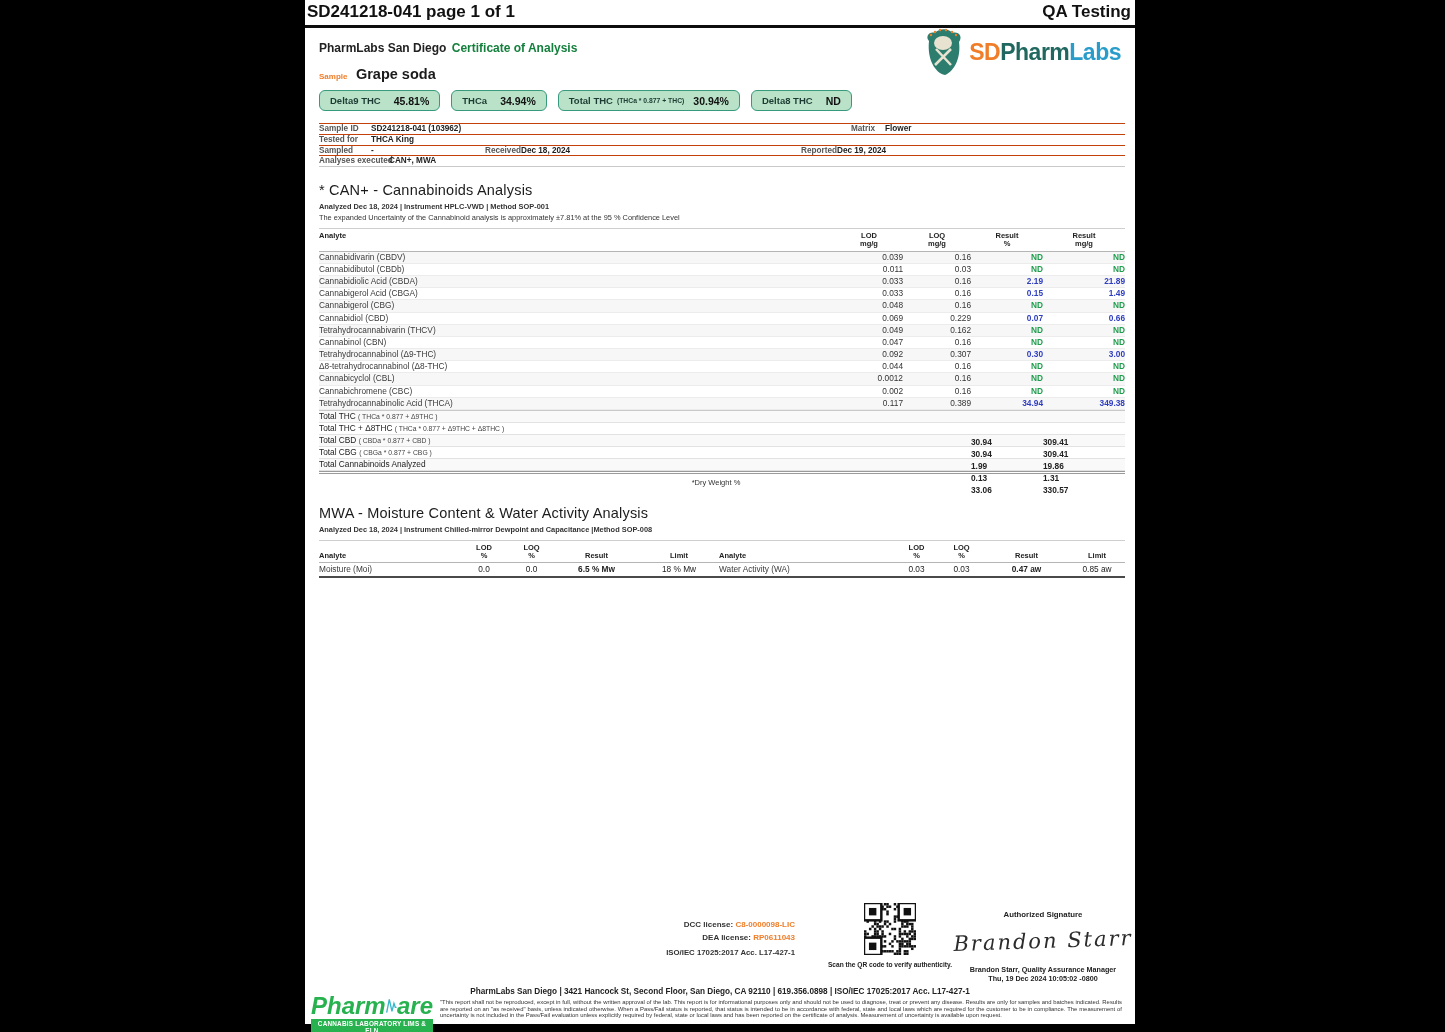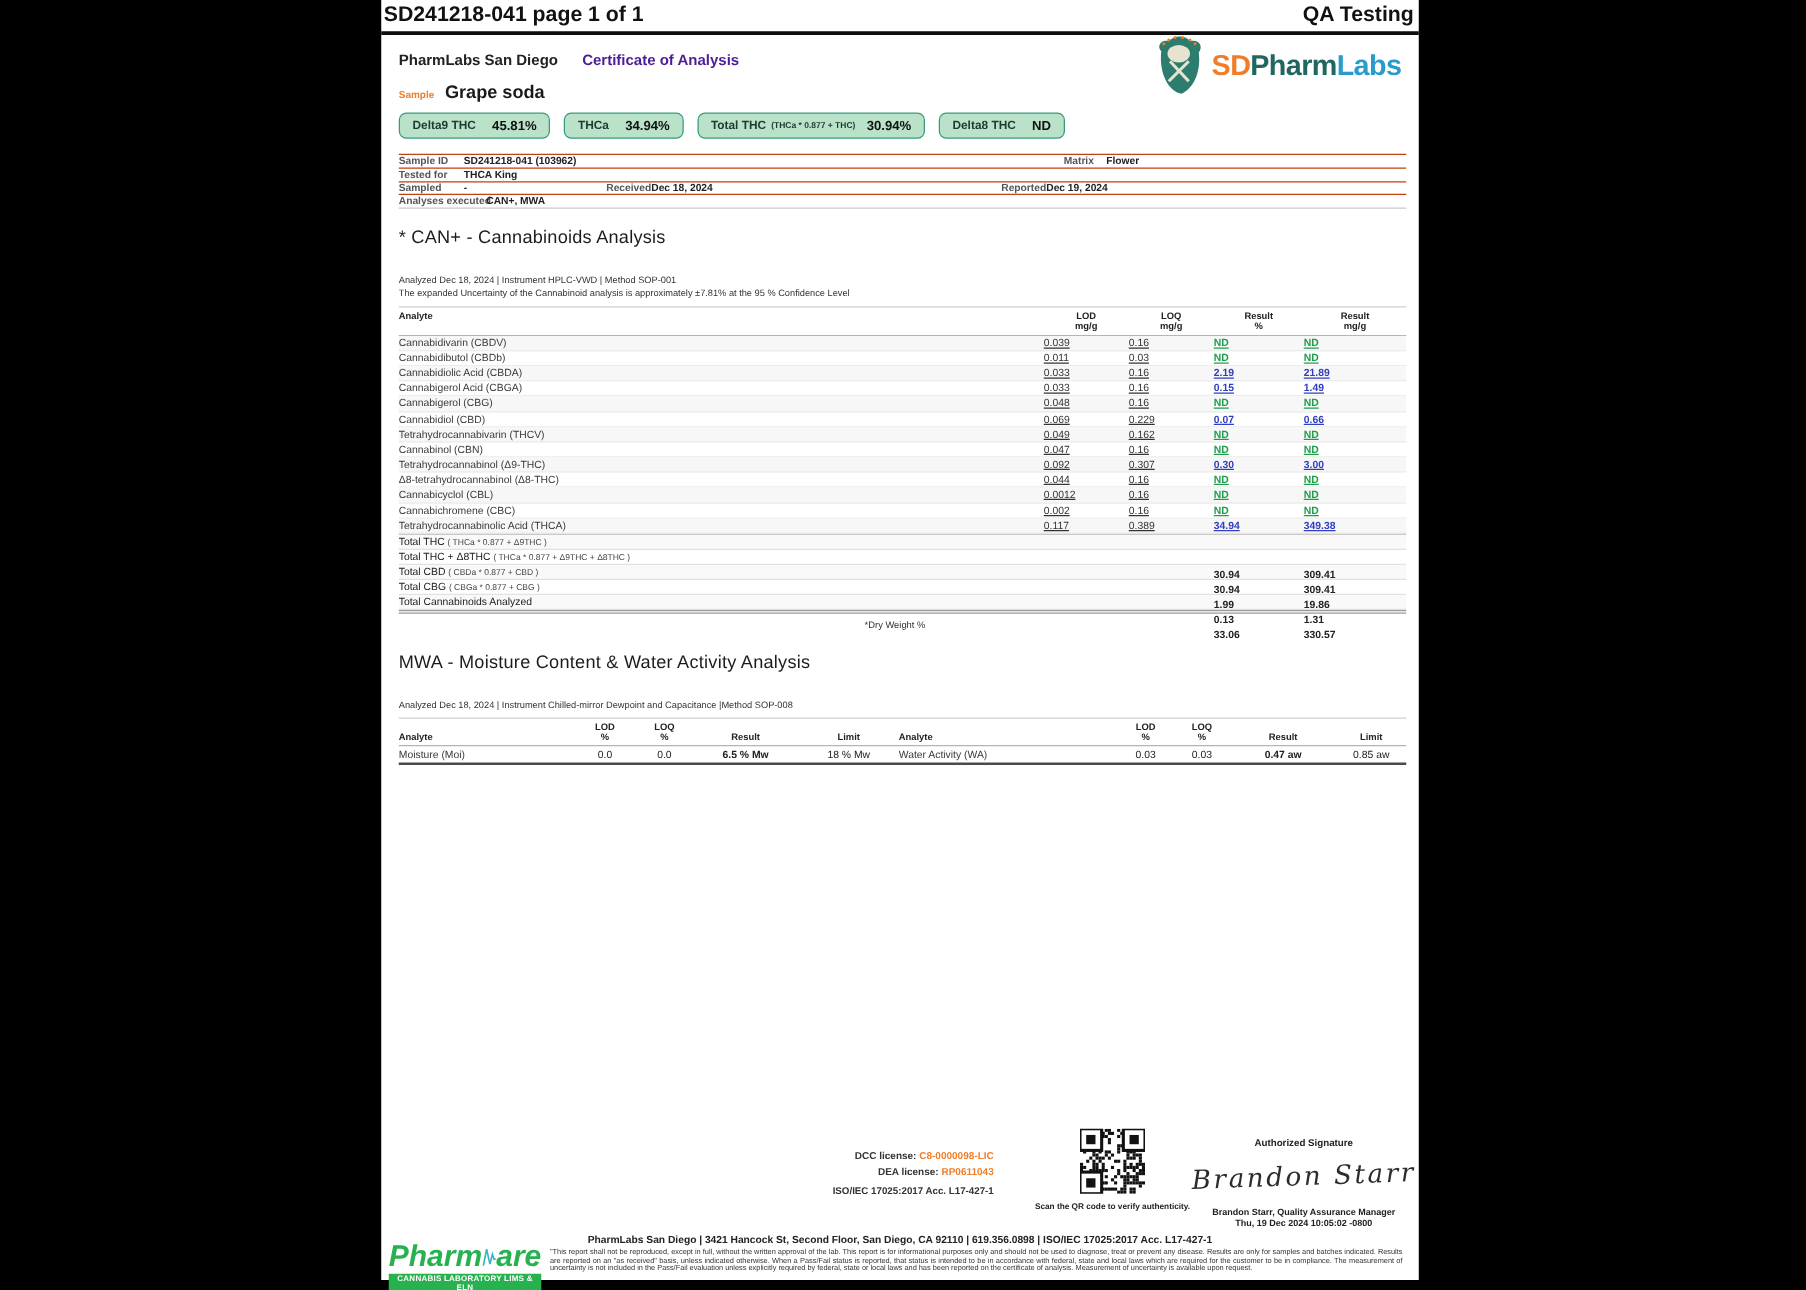--- a/index.html
+++ b/index.html
@@ -6,21 +6,21 @@
   body{width:1445px;height:1032px;background:#000;position:relative;overflow:hidden;
        font-family:"Liberation Sans", sans-serif;color:#222;}
   .page{position:absolute;left:305px;top:0;width:830px;height:1024px;background:#fff;}
 
   
   .page-header{display:flex;justify-content:space-between;align-items:flex-end;
     padding:2px 4px 3px 2px;border-bottom:3px solid #0d0d0d;font-size:17px;font-weight:600;color:#111;}
 
   
   .brand-row{margin:13px 0 0 14px;font-size:12px;font-weight:bold;}
-  .brand-row .doc-type{color:#4c1d95;font-weight:600;margin-left:16px;}
+  .brand-row .doc-type{color:#15803d;font-weight:600;margin-left:2px;}
   .logo{position:absolute;top:27px;right:14px;display:flex;align-items:center;}
   .logo-word{font-weight:bold;font-size:23px;letter-spacing:-0.5px;margin-left:2px;}
   .logo-sd{color:#f07d28;}
   .logo-pharm{color:#20685f;}
   .logo-labs{color:#2a9cc9;}
   .sample-row{margin:10px 0 0 14px;}
   .sample-label{color:#f07d28;font-size:8px;font-weight:bold;margin-right:4px;}
   .sample-name{font-size:14.5px;font-weight:bold;color:#1a1a1a;}
 
   
@@ -32,33 +32,33 @@
   .badge .bvalue{font-size:10.5px;font-weight:bold;color:#111;margin-left:9px;}
 
   
   .info{margin:12px 10px 0 14px;border-bottom:1px solid #c9c9c9;}
   .irow{position:relative;height:9.8px;border-top:1px solid #c2410c;font-size:8.2px;line-height:9.6px;}
   .ilabel{color:#555;font-weight:bold;position:absolute;}
   .ival{color:#222;font-weight:bold;position:absolute;}
 
   
   .sec-title{margin:15px 0 0 14px;font-size:14.5px;font-weight:500;color:#1c1c1c;letter-spacing:0.2px;}
-  .sec-meta{margin:21px 0 0 14px;font-size:7.4px;font-weight:normal;color:#333;}
+  .sec-meta{margin:4px 0 0 14px;font-size:7.4px;font-weight:bold;color:#333;}
   .sec-note{margin:2px 0 0 14px;font-size:7.4px;color:#333;}
 
   
   .can-table{margin:6px 10px 0 14px;}
   .can-grid{display:grid;grid-template-columns:1fr 68px 68px 72px 82px;}
   .can-head{border-top:1px solid #cfcfcf;border-bottom:1px solid #b5b5b5;padding:3px 0 2px 0;}
   .can-head .h{font-size:7.5px;font-weight:bold;color:#222;text-align:center;line-height:8.2px;}
   .can-head .h.analyte{text-align:left;}
   .crow{height:11.2px;line-height:11.2px;font-size:8.3px;border-bottom:1px solid #ececec;}
   .crow:nth-child(odd){background:#f7f7f7;}
   .crow .analyte{color:#3a3a3a;}
-  .crow .num{text-align:left;color:#333;text-decoration:underline;}
+  .crow .num{text-align:right;color:#333;}
   .num-blue{color:#2f3ec0 !important;font-weight:bold;}
   .nd{color:#1f9d4d !important;font-weight:bold;}
   .totals .trow{height:11px;line-height:11px;font-size:8.3px;border-bottom:1px solid #e2e2e2;}
   .totals .trow:nth-child(odd){background:#f9f9f9;}
   .totals{border-top:1px solid #c9c9c9;border-bottom:3px double #9a9a9a;}
   .tformula{font-size:6.8px;color:#444;}
   .trow .num{text-align:left;font-weight:bold;color:#222;margin-top:26px;}
   .dry-note{text-align:center;font-size:7.5px;color:#333;margin:4px 12px 0 0;}
 
   

